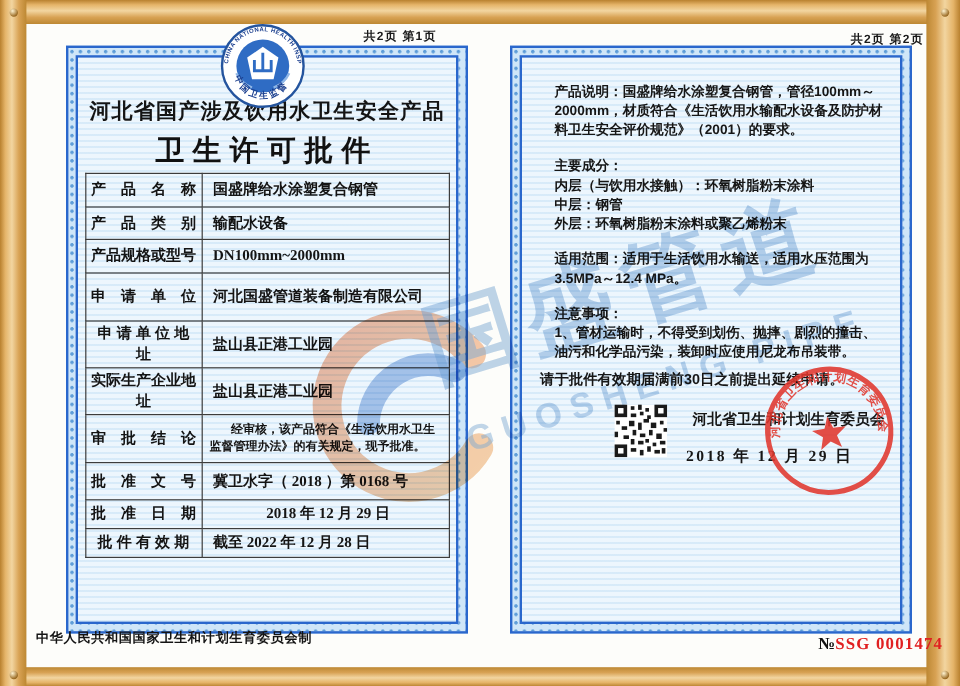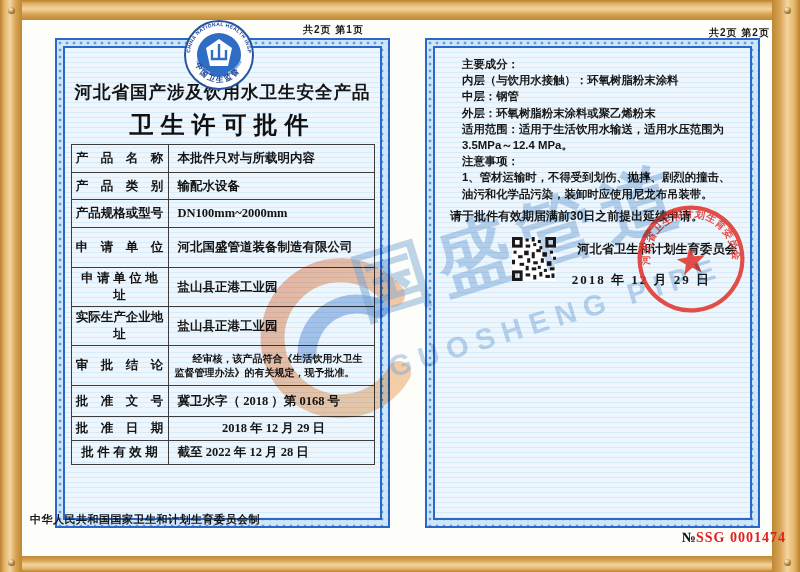--- a/index.html
+++ b/index.html
@@ -46,33 +46,33 @@
   table.cert { border-collapse:collapse; margin:3px auto 0 auto; width:304px; table-layout:fixed; }
   table.cert td { border:1px solid #3c3c3c; color:#141414; vertical-align:middle; }
   td.lbl { width:97px; text-align:center; font-weight:bold; font-size:12.5px; padding:0 2px; }
   td.val { font-weight:bold; font-size:12.5px; padding:0 4px 0 9px; }
   .val-serif { font-family:"Liberation Serif","DejaVu Serif",serif; }
   tr.r1{height:28px}.r2{height:27px}.r3{height:28px}.r4{height:40px}.r5{height:39px}
   tr.r6{height:40px}.r7{height:39px}.r8{height:40px}.r9{height:31px}.r10{height:24px}.r11{height:24px}
   td.val-conc { font-size:10px; line-height:1.4; text-indent:1.8em; padding:2px 6px; }
   td.val-c { text-align:center; }
 
-  .gov-footer { position:absolute; left:30px; top:512px; z-index:4; font-size:11px;
+  .gov-footer { position:absolute; left:30px; top:524px; z-index:4; font-size:11px;
     font-weight:bold; color:#141414; letter-spacing:.5px; }
   .serial { position:absolute; right:14px; top:530px; z-index:6; font-size:14px; font-weight:bold;
     font-family:"Liberation Serif","DejaVu Serif",serif; color:#111; }
   .serial .red { color:#e02020; letter-spacing:1px; }
 
   
   .p2-content { padding:8px 13px 0 13px; color:#161616; }
   .p2-title { font-size:13px; font-weight:bold; margin-top:5px; }
   .p2-body { font-size:11.4px; line-height:1.42; font-weight:600; }
   .p2-para { margin-top:13px; padding-left:14px; }
   .p2-line { padding-left:14px; }
-  .mt { }
+  .mt { margin-top:13px; }
   .remark { border-top:1px solid #2b2b2b; border-bottom:1px solid #2b2b2b;
     margin-top:15px; padding:4px 0 3px 0; display:flex; }
   .remark-label { font-size:12px; font-weight:bold; white-space:nowrap; padding-left:2px; }
   .remark-lines { font-size:8.6px; line-height:1.45; font-weight:600; padding-right:2px; }
   .renewal { margin-top:6px; font-size:12px; font-weight:bold; padding-left:2px; }
   .p2-bottom { position:relative; height:86px; }
   .qr { position:absolute; left:64px; top:12px; }
   .issuer { position:absolute; right:0px; top:16px; font-size:12.3px; font-weight:bold; }
   .issue-date { position:absolute; right:26px; top:46px; font-size:13px; font-weight:bold;
     font-family:"Liberation Serif","DejaVu Serif",serif; letter-spacing:2px; }
@@ -124,21 +124,21 @@
 </svg>
 
 <div class="page page-left">
   <div class="page-inner">
     <div class="title1">河北省国产涉及饮用水卫生安全产品</div>
     <div class="title2">卫生许可批件</div>
     <table class="cert">
       <tbody>
           <tr class="r1">
         <td class="lbl">产　品　名　称</td>
-        <td class="val">本批件只对与所载明内容</td>
+        <td class="val">国盛牌给水涂塑复合钢管</td>
           </tr>
       <tr class="r2">
         <td class="lbl">产　品　类　别</td>
         <td class="val">输配水设备</td>
           </tr>
       <tr class="r3">
         <td class="lbl">产品规格或型号</td>
         <td class="val val-serif">DN100mm~2000mm</td>
           </tr>
       <tr class="r4">
@@ -171,20 +171,21 @@
           </tr>
     </tbody>
       </table>
   </div>
 </div>
 
 <div class="page page-right">
   <div class="page-inner">
     <div class="p2-content">
       <div class="p2-body">
+        <div class="p2-para">产品说明：国盛牌给水涂塑复合钢管，管径100mm～2000mm，材质符合《生活饮用水输配水设备及防护材料卫生安全评价规范》（2001）的要求。</div>
         <div class="mt p2-line">主要成分：</div>
         <div class="p2-line">内层（与饮用水接触）：环氧树脂粉末涂料</div>
         <div class="p2-line">中层：钢管</div>
         <div class="p2-line">外层：环氧树脂粉末涂料或聚乙烯粉末</div>
         <div class="mt p2-line">适用范围：适用于生活饮用水输送，适用水压范围为3.5MPa～12.4 MPa。</div>
         <div class="mt p2-line">注意事项：</div>
         <div class="p2-line">1、管材运输时，不得受到划伤、抛摔、剧烈的撞击、油污和化学品污染，装卸时应使用尼龙布吊装带。</div>
       </div>
       <div class="renewal">请于批件有效期届满前30日之前提出延续申请。</div>
       <div class="p2-bottom">

